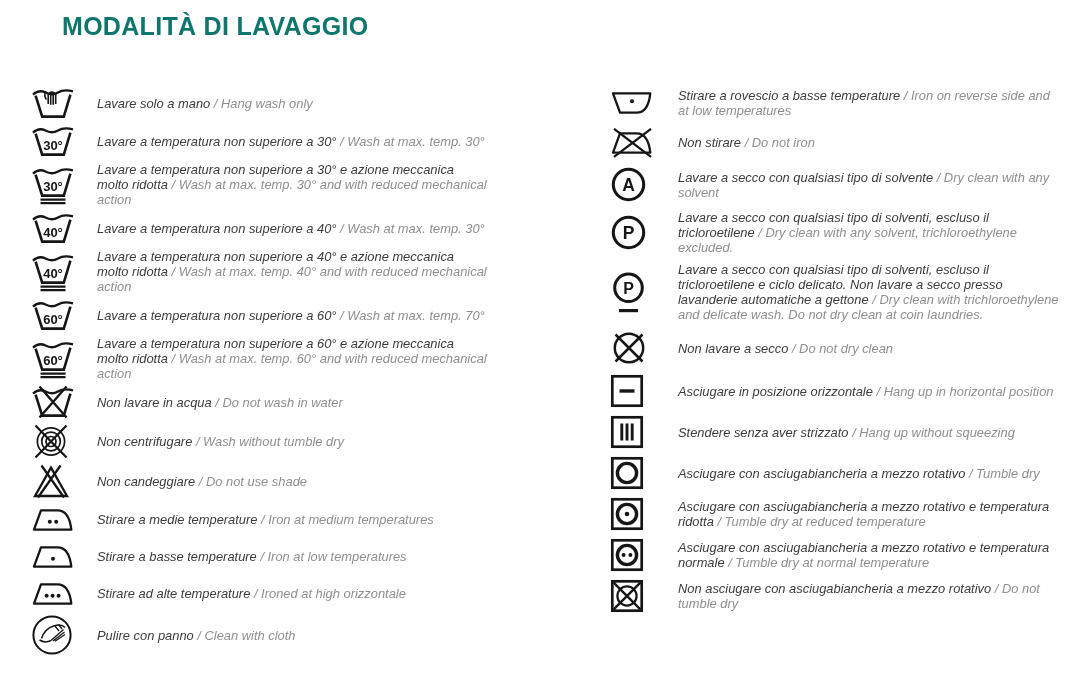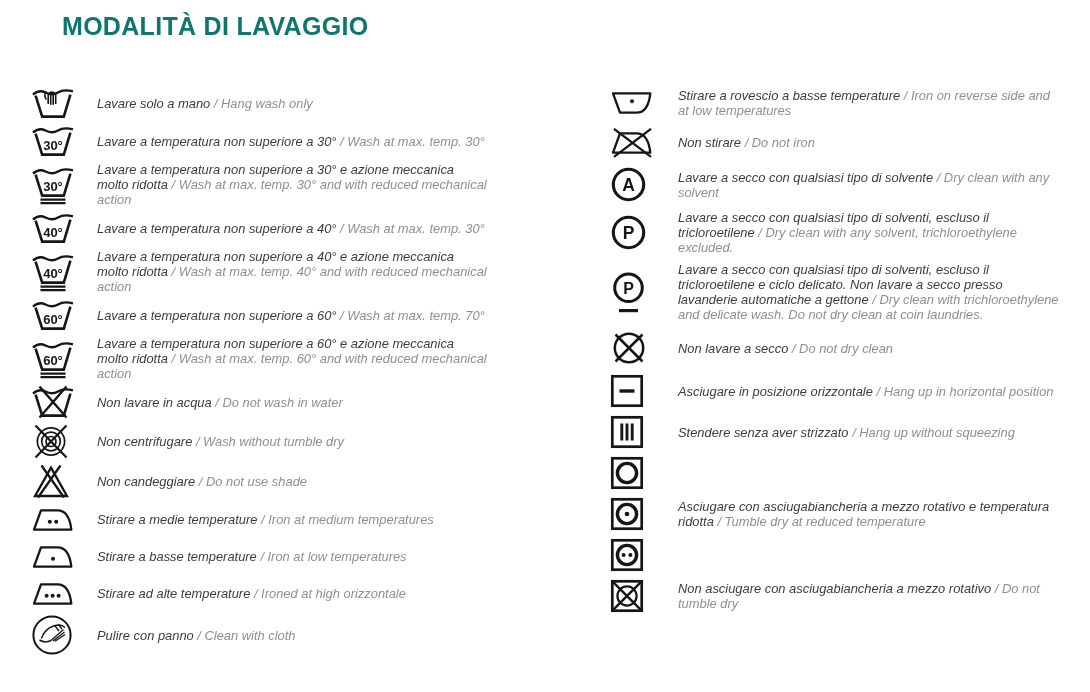--- a/index.html
+++ b/index.html
@@ -256,40 +256,42 @@
       </span>
       <p class="label"><span class="it">Stendere senza aver strizzato</span> <span class="en">/ Hang up without squeezing</span></p>
     </div>
     <div class="row">
       <span class="icon">
         <svg width="34" height="34" viewBox="0 0 34 34">
           <rect x="2.3" y="2.3" width="29.4" height="29.4" stroke="#161616" fill="none" stroke-width="2.7"></rect>
           <circle cx="17" cy="17" r="9.6" stroke="#161616" fill="none" stroke-width="3.4"></circle>
         </svg>
       </span>
+      <p class="label"><span class="it">Asciugare con asciugabiancheria a mezzo rotativo</span> <span class="en">/ Tumble dry</span></p>
     </div>
     <div class="row">
       <span class="icon">
         <svg width="34" height="34" viewBox="0 0 34 34">
           <rect x="2.3" y="2.3" width="29.4" height="29.4" stroke="#161616" fill="none" stroke-width="2.7"></rect>
           <circle cx="17" cy="17" r="9.6" stroke="#161616" fill="none" stroke-width="3.4"></circle>
           <circle cx="17" cy="17" r="2.3" fill="#161616"></circle>
         </svg>
       </span>
       <p class="label"><span class="it">Asciugare con asciugabiancheria a mezzo rotativo e temperatura ridotta</span> <span class="en">/ Tumble dry at reduced temperature</span></p>
     </div>
     <div class="row">
       <span class="icon">
         <svg width="34" height="34" viewBox="0 0 34 34">
           <rect x="2.3" y="2.3" width="29.4" height="29.4" stroke="#161616" fill="none" stroke-width="2.7"></rect>
           <circle cx="17" cy="17" r="9.6" stroke="#161616" fill="none" stroke-width="3.4"></circle>
           <circle cx="13.6" cy="17" r="2" fill="#161616"></circle>
           <circle cx="20.4" cy="17" r="2" fill="#161616"></circle>
         </svg>
       </span>
+      <p class="label"><span class="it">Asciugare con asciugabiancheria a mezzo rotativo e temperatura normale</span> <span class="en">/ Tumble dry at normal temperature</span></p>
     </div>
     <div class="row">
       <span class="icon">
         <svg width="34" height="34" viewBox="0 0 34 34">
           <rect x="2.3" y="2.3" width="29.4" height="29.4" stroke="#161616" fill="none" stroke-width="2.7"></rect>
           <circle cx="17" cy="17" r="9.6" stroke="#161616" fill="none" stroke-width="2.2"></circle>
           <path d="M3.4 3.4 L30.6 30.6 M30.6 3.4 L3.4 30.6" stroke="#161616" fill="none" stroke-width="2.4"></path>
         </svg>
       </span>
       <p class="label"><span class="it">Non asciugare con asciugabiancheria a mezzo rotativo</span> <span class="en">/ Do not tumble dry</span></p>

